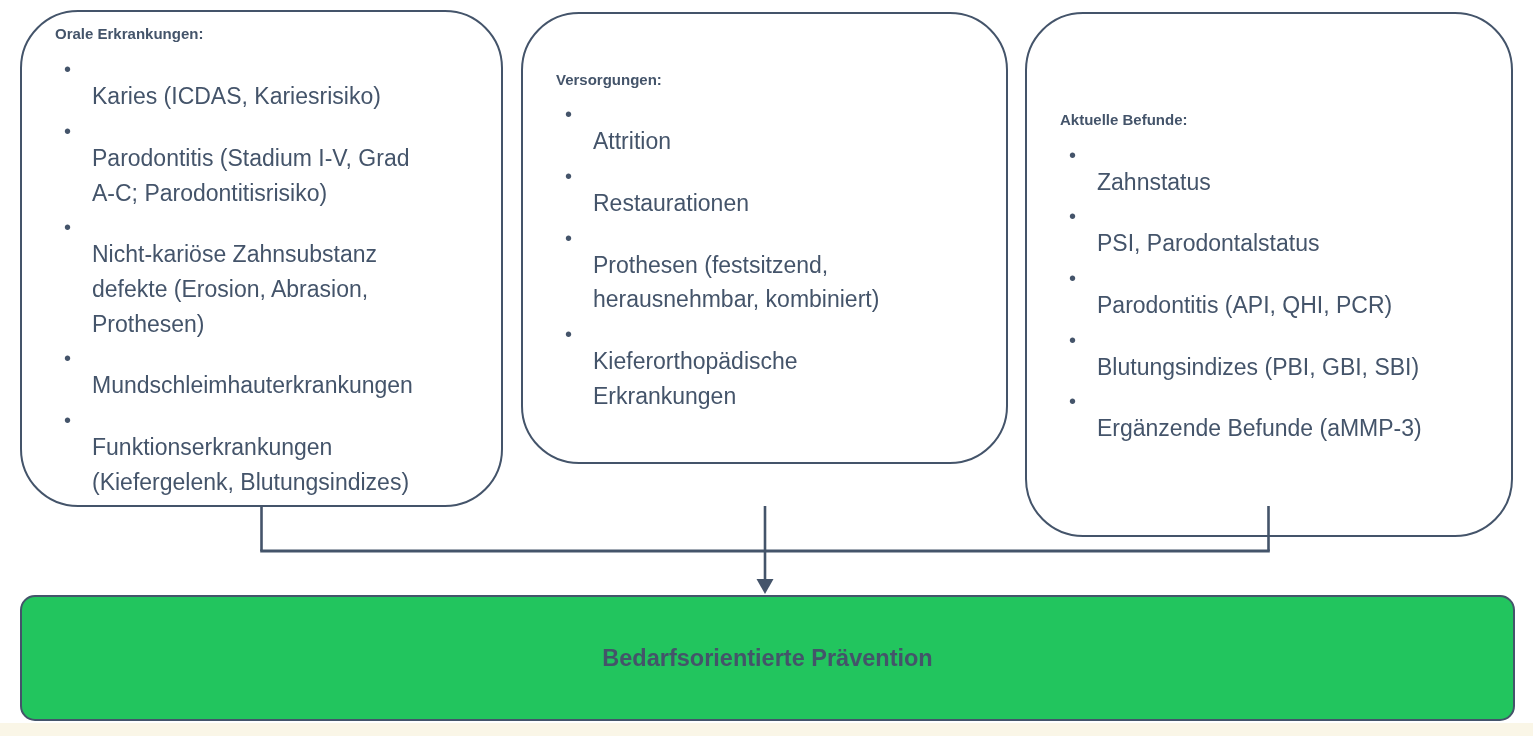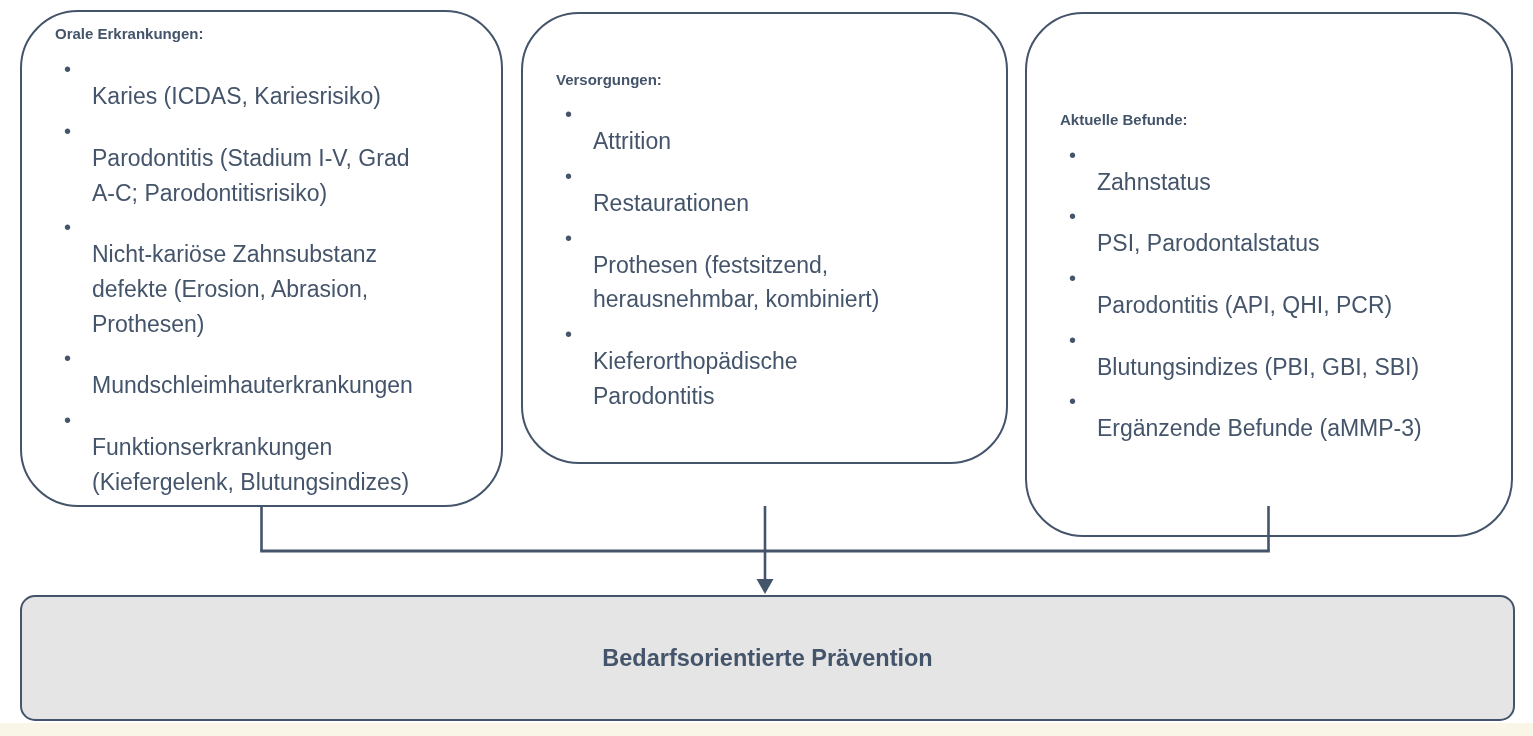--- a/index.html
+++ b/index.html
@@ -68,21 +68,21 @@
     pointer-events: none;
   }
 
   #result-box {
     position: absolute;
     box-sizing: border-box;
     left: 20px;
     top: 595px;
     width: 1495px;
     height: 126px;
-    background: #e5e5e5;
+    background: #22c55e;
     border: 2.6px solid #44546A;
     border-radius: 15px;
     display: flex;
     align-items: center;
     justify-content: center;
   }
   #result-label {
     font-size: 23.5px;
     font-weight: 700;
   }
@@ -142,21 +142,21 @@
         <span class="bullet-text">Restaurationen</span>
       </li>
       <li>
         <span class="bullet-glyph">•</span>
         <span class="bullet-text">Prothesen (festsitzend,
 herausnehmbar, kombiniert)</span>
       </li>
       <li>
         <span class="bullet-glyph">•</span>
         <span class="bullet-text">Kieferorthopädische
-Parodontitis</span>
+Erkrankungen</span>
       </li>
     </ul>
   </div>
 
   <div class="topbox" id="box-3">
     <div class="box-heading">Aktuelle Befunde:</div>
     <ul class="bullets">
       <li>
         <span class="bullet-glyph">•</span>
         <span class="bullet-text">Zahnstatus</span>

